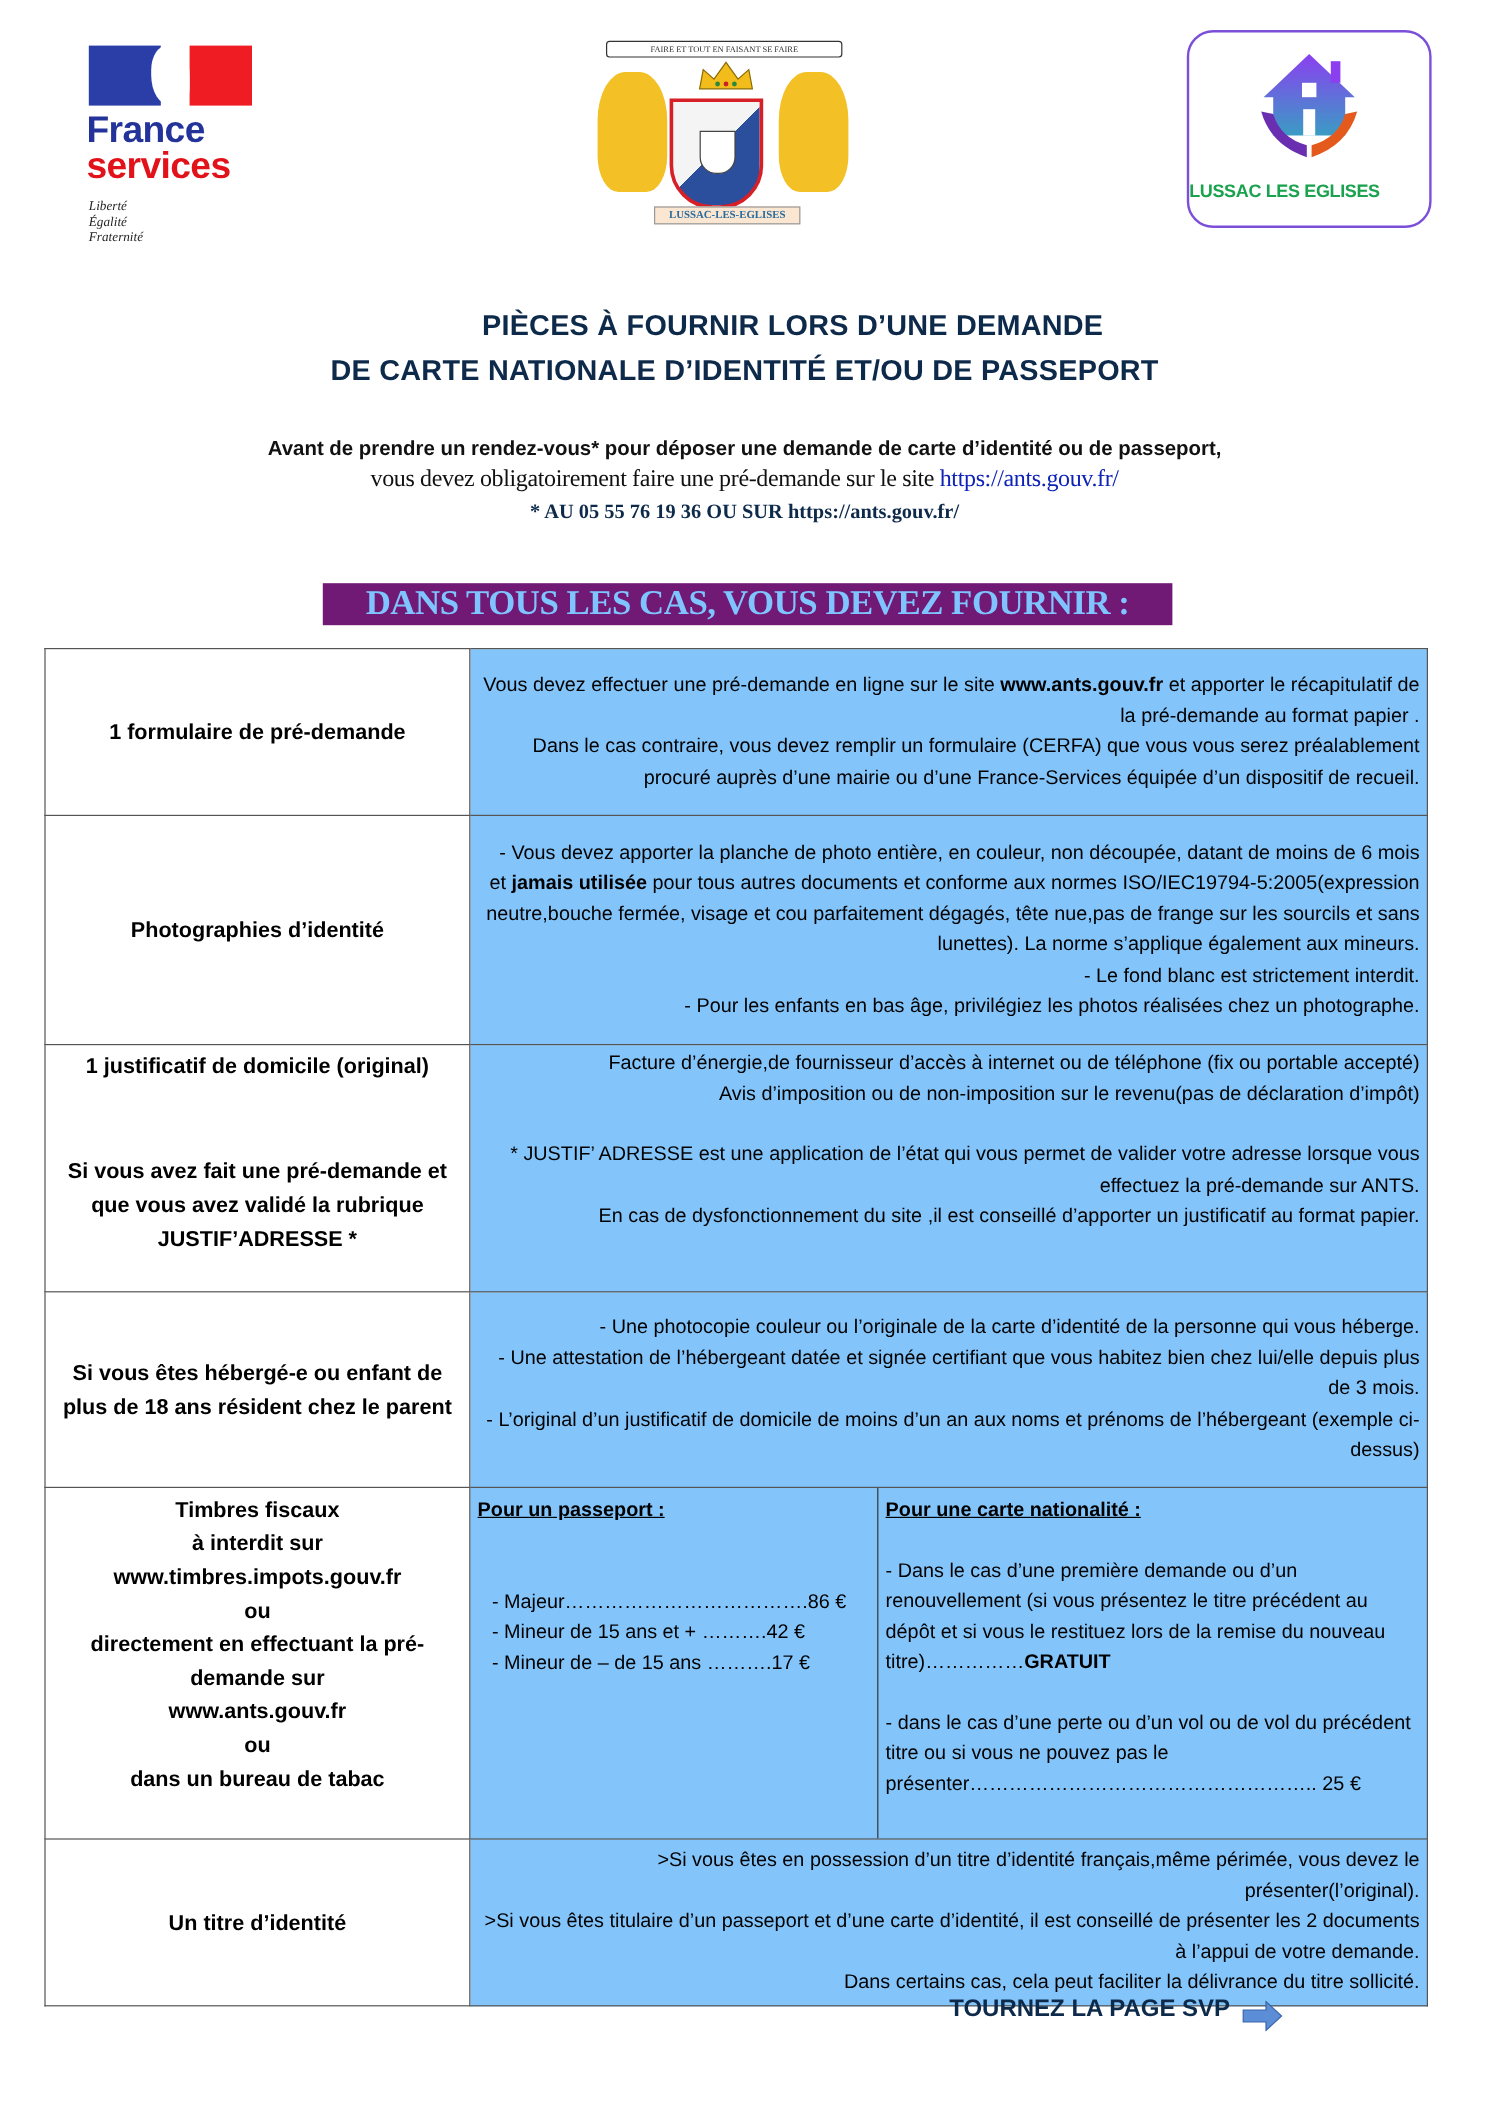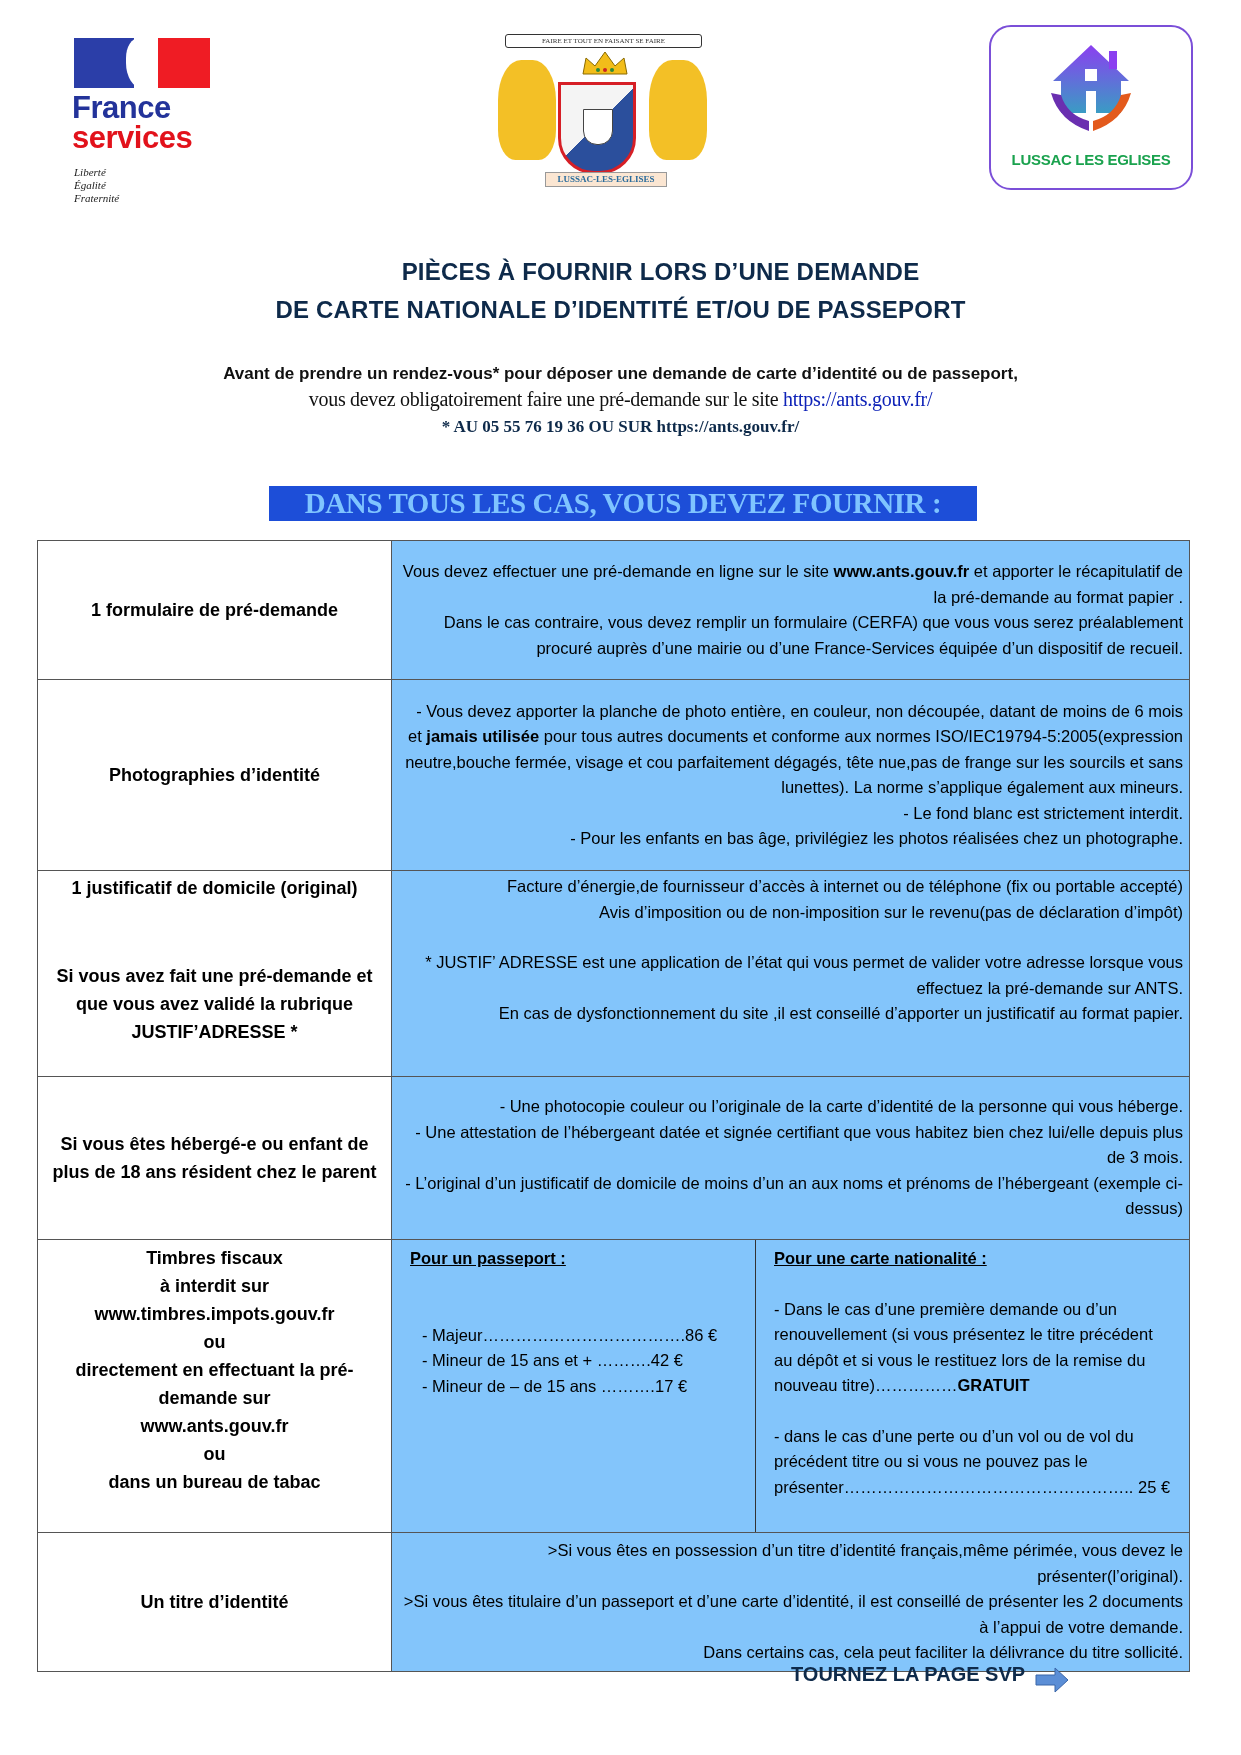--- a/index.html
+++ b/index.html
@@ -23,46 +23,46 @@
     .crest-shield { position: absolute; left: 68px; top: 52px; width: 72px; height: 86px; border: 3px solid #d61f26;
                     border-radius: 0 0 36px 36px; background: linear-gradient(135deg,#f4f4f4 0 48%, #2b4f9c 48% 100%); }
     .crest-inner { position: absolute; left: 22px; top: 24px; width: 28px; height: 34px; background: #fff; border: 1px solid #444; border-radius: 0 0 14px 14px; }
     .crest-lion { position: absolute; top: 30px; width: 58px; height: 100px; background: #f2bd1a; border-radius: 40% 40% 30% 30%; opacity: .95; }
     .crest-lion.l { left: 8px; } .crest-lion.r { right: 8px; }
     .crest-banner { position: absolute; left: 55px; top: 142px; width: 120px; height: 13px; background: #fbe6d2; border: 1px solid #999;
                     font-family: "Liberation Serif", serif; font-size: 9px; font-weight: bold; color: #2b6c9c; text-align: center; line-height: 13px; }
 
     .logo-lussac { position: absolute; left: 989px; top: 25px; width: 200px; height: 161px; border: 2px solid #7b4fd8; border-radius: 22px; background: #fff; }
     .lussac-house { position: absolute; left: 58px; top: 16px; width: 84px; height: 90px; }
-    .lussac-text { position: absolute; left: 0; right: 0; top: 124px; text-align: center; font-weight: bold; font-size: 15px; color: #1aa24e; letter-spacing: -0.3px; }
+    .lussac-text { position: absolute; left: 0; right: 0; top: 124px; font-weight: bold; font-size: 15px; color: #1aa24e; letter-spacing: -0.3px; }
 
     
     .title { position: absolute; left: 0; width: 1241px; text-align: center; font-weight: bold; font-size: 24px; color: #0e2a4a; letter-spacing: 0.2px; }
     .title.l1 { top: 258px; left: 40px; }
     .title.l2 { top: 296px; left: 0; }
 
     .intro1 { position: absolute; left: 0; width: 1241px; top: 364px; text-align: center; font-size: 17px; font-weight: bold; color: #111; }
     .intro2 { position: absolute; left: 0; width: 1241px; top: 388px; text-align: center; font-family: "Liberation Serif", serif; font-size: 20px; font-weight: normal; color: #111; letter-spacing: -0.3px; }
     .intro2 .link { color: #0f23b8; }
     .intro3 { position: absolute; left: 0; width: 1241px; top: 417px; text-align: center; font-family: "Liberation Serif", serif; font-size: 17px; font-weight: bold; color: #0e2a4a; }
 
-    .banner { position: absolute; left: 269px; top: 486px; width: 708px; height: 35px; background: #1d4ed8;
+    .banner { position: absolute; left: 269px; top: 486px; width: 708px; height: 35px; background: #701a75;
               color: #7fc4ff; font-family: "Liberation Serif", serif; font-weight: bold; font-size: 29px; line-height: 35px; text-align: center; letter-spacing: -0.4px; }
 
     
     .doc-table { position: absolute; left: 37px; top: 540px; width: 1153px; border-collapse: collapse; table-layout: fixed; }
     .doc-table td { border: 1.5px solid #555; vertical-align: middle; padding: 0; }
     .doc-table td.label { width: 353px; background: #fff; text-align: center; font-weight: bold; font-size: 18px; line-height: 28px; color: #000; }
     .doc-table td.desc { background: #83c5fb; font-size: 16.5px; line-height: 25.5px; padding: 3px 6px 3px 6px; color: #000; }
     .desc p { margin: 0; text-align: right; }
     .desc b { font-weight: bold; }
     .gap { height: 25px; }
 
     .sub-table { width: 100%; height: 100%; border-collapse: collapse; table-layout: fixed; }
-    .sub-table td { border: none; border-left: 1.5px solid #333; vertical-align: top; padding: 6px 18px; font-size: 16.5px; line-height: 25.5px; background: #83c5fb; margin-left: 12px; }
+    .sub-table td { border: none; border-left: 1.5px solid #333; vertical-align: top; padding: 6px 6px; font-size: 16.5px; line-height: 25.5px; background: #83c5fb; margin-left: 12px; }
     .sub-table td:first-child { border-left: none; }
     .u { text-decoration: underline; font-weight: bold; }
     .fee-list { margin-top: 51px; padding-left: 12px; }
 
     .label-block { display: block; }
 
     
     .footer { position: absolute; left: 791px; top: 1663px; font-weight: bold; font-size: 20px; color: #0e2a4a; }
     .arrow { position: absolute; left: 1035px; top: 1667px; width: 34px; height: 26px; }
   </style>

